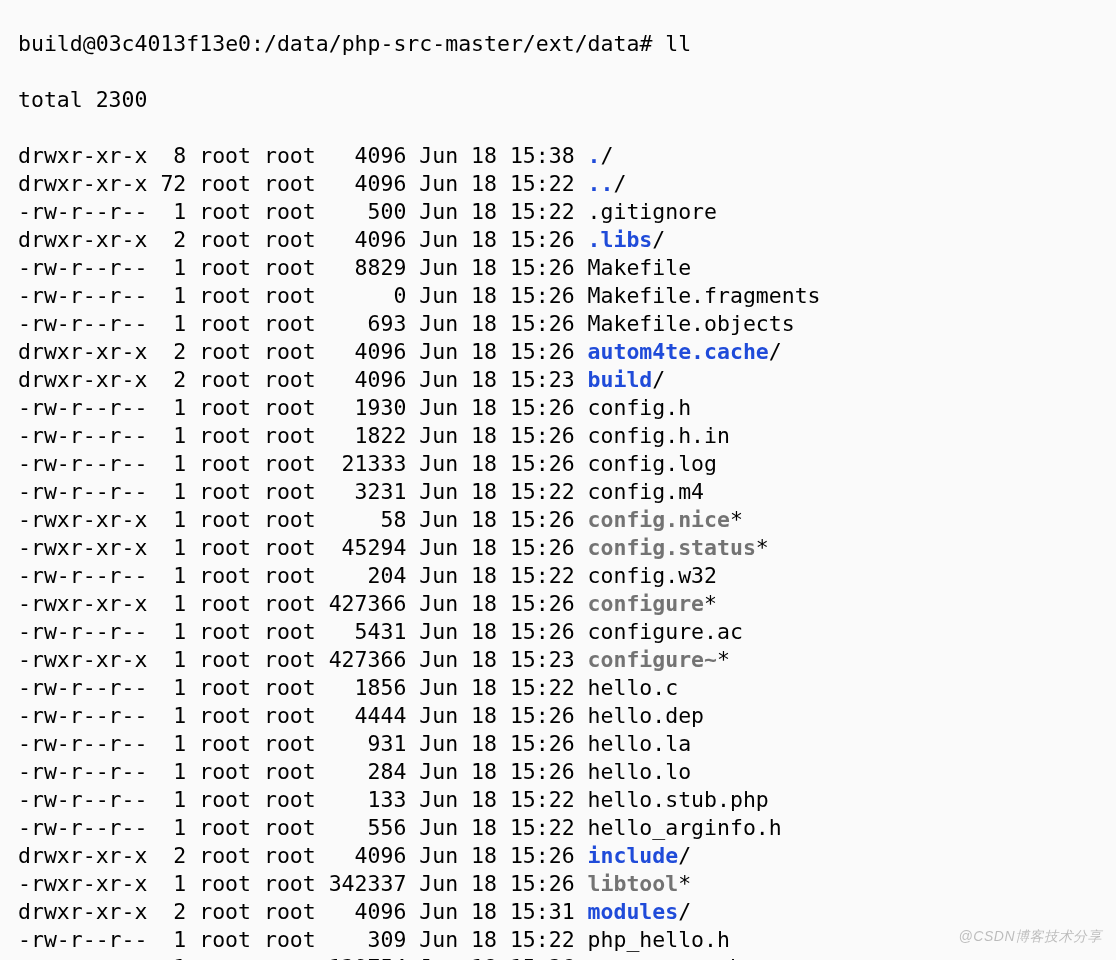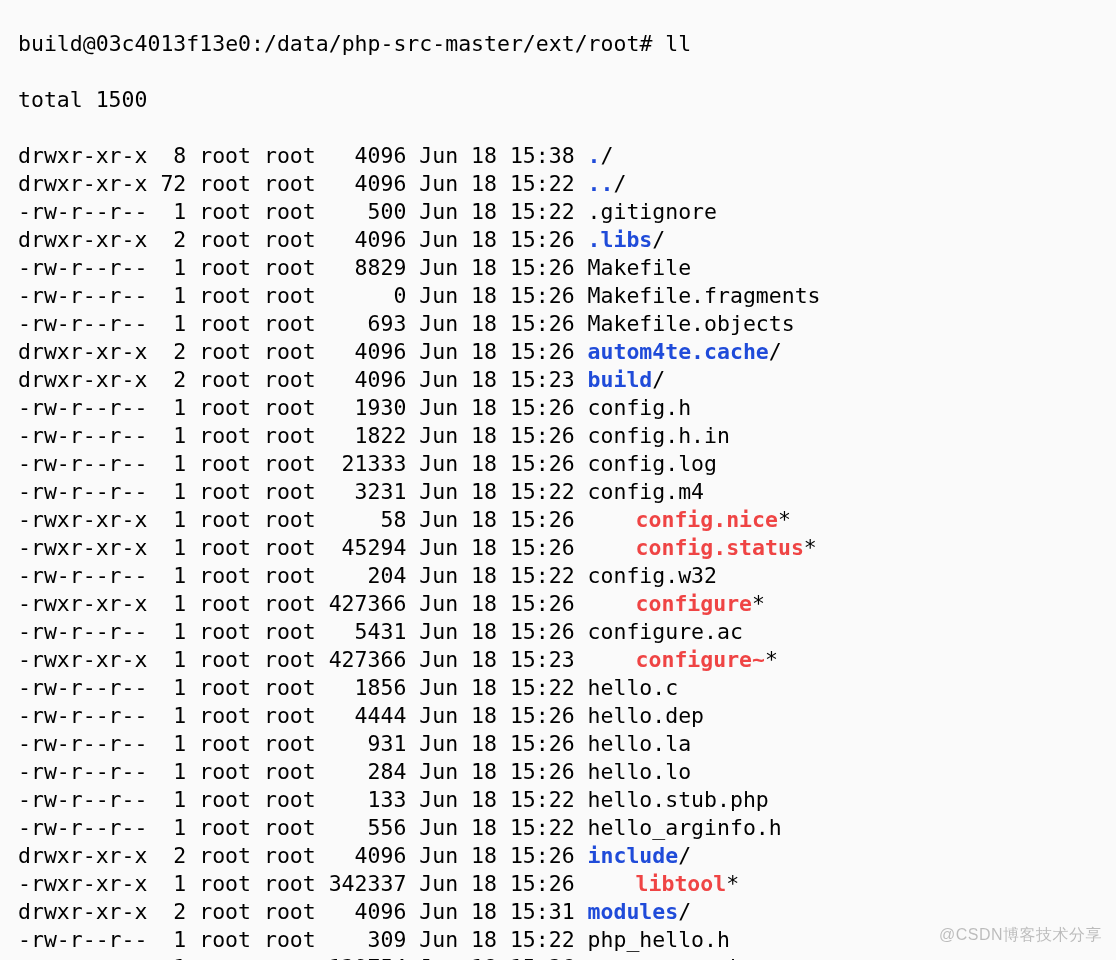--- a/index.html
+++ b/index.html
@@ -11,32 +11,33 @@
   }
   .terminal {
     font-family: "Menlo", "Consolas", "DejaVu Sans Mono", "Liberation Mono", monospace;
     font-size: 21.5px;
     line-height: 28px;
     color: #000;
     padding: 2px 18px;
     white-space: pre;
   }
   .dir  { color: #1f4bd9; font-weight: bold; }
-  .exec { color: #ef4444; font-weight: bold; margin-left: 48px; }
+  .exec { color: #737373; font-weight: bold; }
   .watermark {
     position: absolute;
     right: 14px; bottom: 14px;
-    font-family: sans-serif; font-size: 16px;
+    font-family: sans-serif; font-size: 14px;
     color: rgba(0,0,0,0.25);
     letter-spacing: 0.5px;
+    font-style: italic;
   }
 </style>
 </head>
 <body>
 
 <div class="terminal">
-<div><span>build</span>@<span>03c4013f13e0</span>:<span>/data/php-src-master/ext/root</span><span>#</span> <span>ll</span></div>
-<div>total 1500</div>
+<div><span>build</span>@<span>03c4013f13e0</span>:<span>/data/php-src-master/ext/data</span><span>#</span> <span>ll</span></div>
+<div>total 2300</div>
 <div id="listing"><div><span>drwxr-xr-x  8 root root   4096 Jun 18 15:38 </span><span class="dir">.</span><span>/</span></div><div><span>drwxr-xr-x 72 root root   4096 Jun 18 15:22 </span><span class="dir">..</span><span>/</span></div><div><span>-rw-r--r--  1 root root    500 Jun 18 15:22 </span><span>.gitignore</span><span></span></div><div><span>drwxr-xr-x  2 root root   4096 Jun 18 15:26 </span><span class="dir">.libs</span><span>/</span></div><div><span>-rw-r--r--  1 root root   8829 Jun 18 15:26 </span><span>Makefile</span><span></span></div><div><span>-rw-r--r--  1 root root      0 Jun 18 15:26 </span><span>Makefile.fragments</span><span></span></div><div><span>-rw-r--r--  1 root root    693 Jun 18 15:26 </span><span>Makefile.objects</span><span></span></div><div><span>drwxr-xr-x  2 root root   4096 Jun 18 15:26 </span><span class="dir">autom4te.cache</span><span>/</span></div><div><span>drwxr-xr-x  2 root root   4096 Jun 18 15:23 </span><span class="dir">build</span><span>/</span></div><div><span>-rw-r--r--  1 root root   1930 Jun 18 15:26 </span><span>config.h</span><span></span></div><div><span>-rw-r--r--  1 root root   1822 Jun 18 15:26 </span><span>config.h.in</span><span></span></div><div><span>-rw-r--r--  1 root root  21333 Jun 18 15:26 </span><span>config.log</span><span></span></div><div><span>-rw-r--r--  1 root root   3231 Jun 18 15:22 </span><span>config.m4</span><span></span></div><div><span>-rwxr-xr-x  1 root root     58 Jun 18 15:26 </span><span class="exec">config.nice</span><span>*</span></div><div><span>-rwxr-xr-x  1 root root  45294 Jun 18 15:26 </span><span class="exec">config.status</span><span>*</span></div><div><span>-rw-r--r--  1 root root    204 Jun 18 15:22 </span><span>config.w32</span><span></span></div><div><span>-rwxr-xr-x  1 root root 427366 Jun 18 15:26 </span><span class="exec">configure</span><span>*</span></div><div><span>-rw-r--r--  1 root root   5431 Jun 18 15:26 </span><span>configure.ac</span><span></span></div><div><span>-rwxr-xr-x  1 root root 427366 Jun 18 15:23 </span><span class="exec">configure~</span><span>*</span></div><div><span>-rw-r--r--  1 root root   1856 Jun 18 15:22 </span><span>hello.c</span><span></span></div><div><span>-rw-r--r--  1 root root   4444 Jun 18 15:26 </span><span>hello.dep</span><span></span></div><div><span>-rw-r--r--  1 root root    931 Jun 18 15:26 </span><span>hello.la</span><span></span></div><div><span>-rw-r--r--  1 root root    284 Jun 18 15:26 </span><span>hello.lo</span><span></span></div><div><span>-rw-r--r--  1 root root    133 Jun 18 15:22 </span><span>hello.stub.php</span><span></span></div><div><span>-rw-r--r--  1 root root    556 Jun 18 15:22 </span><span>hello_arginfo.h</span><span></span></div><div><span>drwxr-xr-x  2 root root   4096 Jun 18 15:26 </span><span class="dir">include</span><span>/</span></div><div><span>-rwxr-xr-x  1 root root 342337 Jun 18 15:26 </span><span class="exec">libtool</span><span>*</span></div><div><span>drwxr-xr-x  2 root root   4096 Jun 18 15:31 </span><span class="dir">modules</span><span>/</span></div><div><span>-rw-r--r--  1 root root    309 Jun 18 15:22 </span><span>php_hello.h</span><span></span></div><div><span>-rw-r--r--  1 root root 139754 Jun 18 15:26 </span><span>run-tests.php</span><span></span></div></div>
 
 </div>
 
 <div class="watermark">@CSDN博客技术分享</div>
 
 </body></html>

